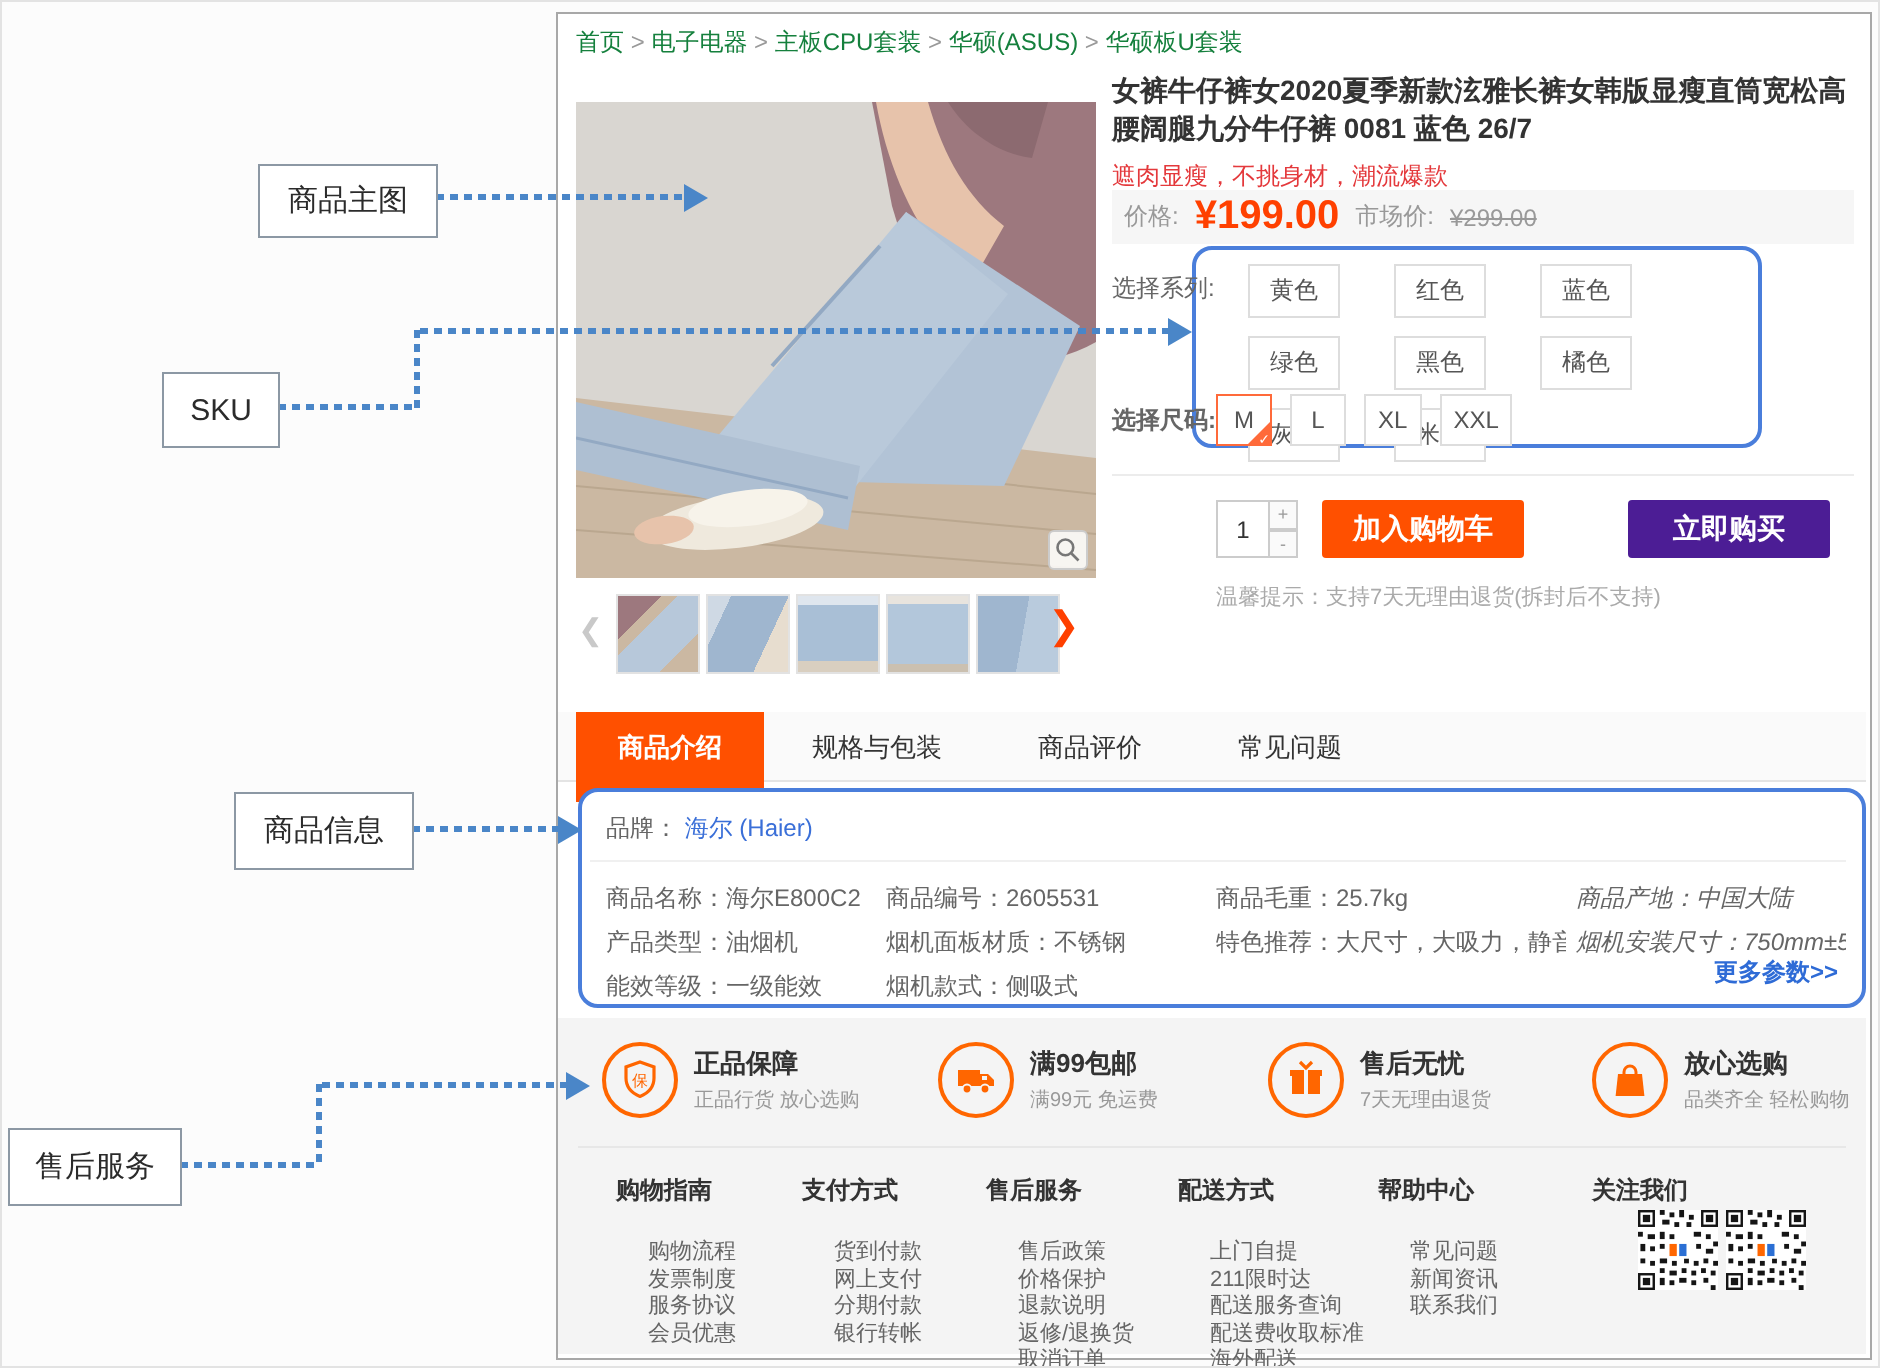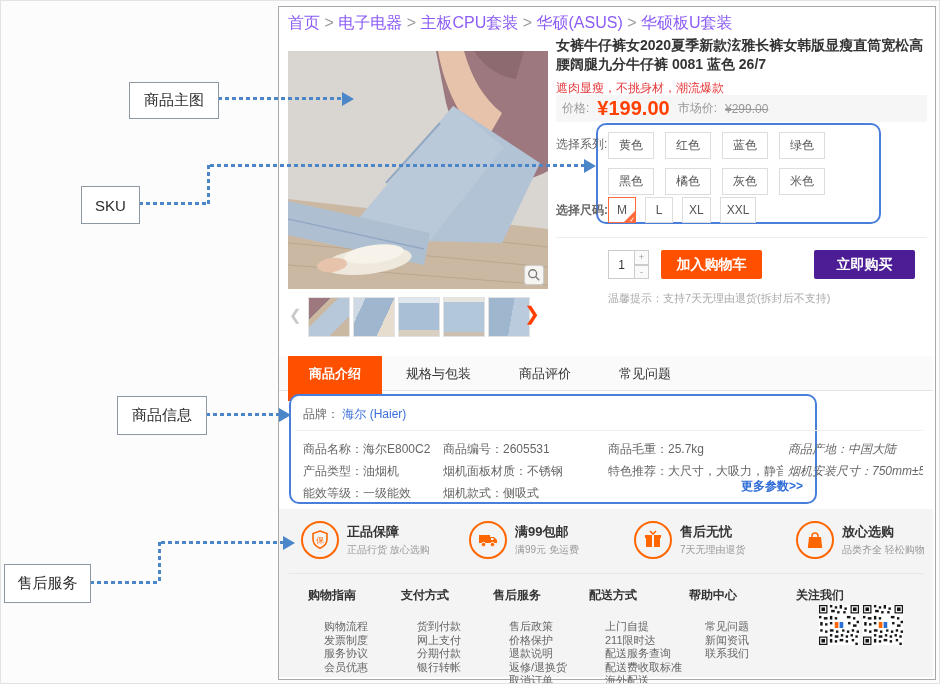--- a/index.html
+++ b/index.html
@@ -10,21 +10,21 @@
            display:flex;align-items:center;justify-content:center;font-size:15px;z-index:30;}
   .dot-h{position:absolute;height:3px;z-index:29;
          background:repeating-linear-gradient(90deg,#4a86c8 0,#4a86c8 4px,transparent 4px,transparent 7px);}
   .dot-v{position:absolute;width:3px;z-index:29;
          background:repeating-linear-gradient(180deg,#4a86c8 0,#4a86c8 4px,transparent 4px,transparent 7px);}
   .arr-r{position:absolute;width:0;height:0;border-top:7px solid transparent;border-bottom:7px solid transparent;
          border-left:12px solid #4a86c8;z-index:29;}
   
   .panel{position:absolute;left:277px;top:5px;width:656px;height:672px;background:#fff;border:1px solid #a8a8a8;}
   .panel *{box-sizing:border-box;}
-  .breadcrumb{position:absolute;left:9px;top:6px;font-size:16px;color:#8b5cf6;}
+  .breadcrumb{position:absolute;left:9px;top:6px;font-size:12px;color:#15803d;}
   .crumb{cursor:pointer;}
   .crumb:not(:last-child)::after{content:" > ";color:#999;}
   .main-image{position:absolute;left:9px;top:44px;width:260px;height:238px;background:#d9d6d1;overflow:hidden;}
   .magnifier{position:absolute;right:4px;bottom:4px;width:20px;height:20px;background:rgba(255,255,255,.85);
              border:1px solid #ccc;border-radius:3px;display:flex;align-items:center;justify-content:center;}
   .thumb-prev{position:absolute;left:10px;top:299px;font-size:15px;color:#c9c9c9;cursor:pointer;}
   .thumb-next{position:absolute;left:245px;top:295px;font-size:19px;color:#ff4000;font-weight:bold;cursor:pointer;}
   .thumbs{position:absolute;left:29px;top:290px;display:flex;gap:3px;}
   .thumb{width:42px;height:40px;border:1px solid #e2e2e2;}
   .t1{background:linear-gradient(135deg,#9d787e 0 28%,#cbb8a2 28% 38%,#b7c8da 38% 75%,#cbb8a2 75%);}
@@ -36,21 +36,21 @@
   .title{position:absolute;left:277px;top:29px;width:374px;font-size:14px;line-height:19px;font-weight:bold;color:#333;}
   .promo{position:absolute;left:277px;top:73px;font-size:12px;color:#e4393c;}
   .price-strip{position:absolute;left:277px;top:88px;width:371px;height:27px;background:#f6f6f6;
                display:flex;align-items:center;gap:8px;padding-left:6px;}
   .lbl{font-size:12px;color:#999;}
   .price{font-size:20px;font-weight:bold;color:#ff4000;}
   .mkt{font-size:12px;color:#999;text-decoration:line-through;}
   .sel-label{position:absolute;font-size:12px;color:#666;}
   .sku-box{position:absolute;left:317px;top:116px;width:285px;height:101px;border:2px solid #4a7edb;border-radius:10px;}
   .chips{position:absolute;left:329px;top:125px;width:268px;display:flex;flex-wrap:wrap;}
-  .chip{border:1px solid #ddd;background:#fff;color:#555;font-size:12px;padding:4px 10px;margin:0 11px 9px 0;cursor:pointer;}
+  .chip{border:1px solid #ddd;background:#fff;color:#555;font-size:12px;padding:4px 10px;margin:0 11px 9px 16px;cursor:pointer;}
   .sizes{position:absolute;left:329px;top:190px;display:flex;}
   .size-chip{border:1px solid #ddd;background:#fff;color:#555;font-size:12px;min-width:28px;text-align:center;
              padding:5px 6px;margin-right:9px;cursor:pointer;position:relative;}
   .size-chip.selected{border-color:#ff6a3a;}
   .size-chip.selected::after{content:"";position:absolute;right:0;bottom:0;border-style:solid;
              border-width:0 0 11px 11px;border-color:transparent transparent #ff6a3a transparent;}
   .size-chip.selected::before{content:"\2713";position:absolute;right:0;bottom:-2px;color:#fff;font-size:7px;z-index:1;}
   .hsep{position:absolute;left:277px;top:230px;width:371px;height:1px;background:#ececec;}
   .qty{position:absolute;left:329px;top:243px;display:flex;}
   .qty input{width:27px;height:29px;border:1px solid #ccc;text-align:center;font-size:12px;color:#333;background:#fff;}
@@ -61,21 +61,21 @@
        border-radius:2px;cursor:pointer;font-family:inherit;}
   .btn-cart{left:382px;background:#ff5000;}
   .btn-buy{left:502px;background:#4c1d95;margin-left:33px;}
   .tip{position:absolute;left:329px;top:284px;font-size:11px;color:#aaa;}
   
   .tabstrip{position:absolute;left:0;top:349px;width:654px;height:35px;background:#fafafa;
             border-bottom:1px solid #e4e4e4;display:flex;padding-left:9px;}
   .tab{height:45px;line-height:35px;padding:0 24px;font-size:13px;color:#333;cursor:pointer;}
   .tab.active{background:#ff5000;color:#fff;font-weight:bold;padding:0 21px;}
   
-  .info-box{position:absolute;left:10px;top:387px;width:528px;height:110px;border:2px solid #4a7edb;border-radius:10px;background:#fff;}
+  .info-box{position:absolute;left:10px;top:387px;width:644px;height:110px;border:2px solid #4a7edb;border-radius:10px;background:#fff;}
   .brand-row{position:absolute;left:12px;top:10px;font-size:12px;color:#666;}
   .brand-link{color:#3a6fd8;cursor:pointer;}
   .brand-sep{position:absolute;left:4px;top:34px;width:628px;height:1px;background:#f0f0f0;}
   .spec-col{position:absolute;top:42px;font-size:12px;color:#666;}
   .spec-col div{line-height:22px;white-space:nowrap;overflow:hidden;}
   .c1{left:12px;width:138px;} .c2{left:152px;width:160px;} .c3{left:317px;width:175px;} .c4{left:497px;width:135px;font-style:italic;}
   .more{position:absolute;right:12px;bottom:7px;font-size:12px;color:#2e6bd6;font-weight:bold;cursor:pointer;}
   
   .gray{position:absolute;left:0;top:502px;width:654px;height:168px;background:#f4f4f4;}
   .svc{position:absolute;top:12px;display:flex;align-items:center;}

